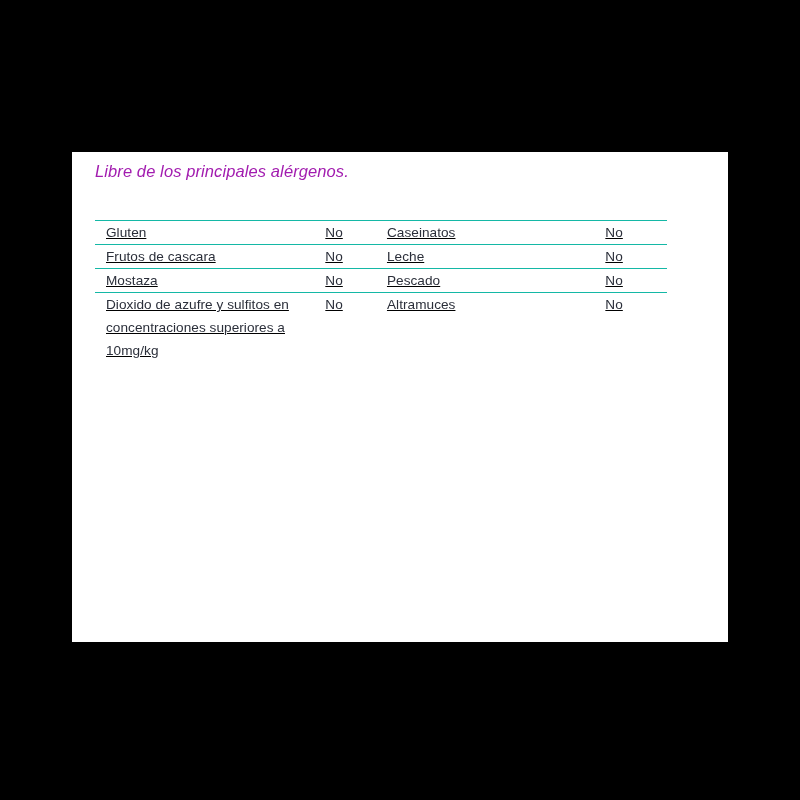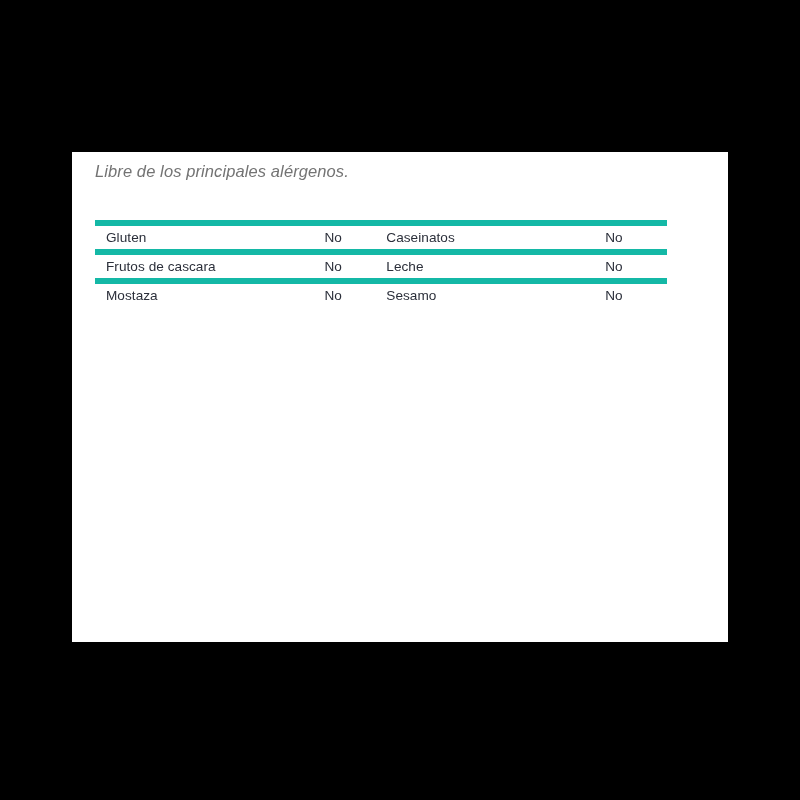--- a/index.html
+++ b/index.html
@@ -26,33 +26,34 @@
     height: 490px;
     background: #ffffff;
     overflow: hidden;
   }
   .panel-title {
     position: absolute;
     left: 23px;
     top: 10px;
     font-size: 16.5px;
     font-style: italic;
-    color: #737373;
+    color: #a21caf;
     letter-spacing: 0.1px;
     white-space: nowrap;
   }
   .allergen-table {
     position: absolute;
     left: 23px;
     top: 68px;
     width: 572px;
     border-collapse: collapse;
   }
   .allergen-table tr {
-    border-top: 6px solid #14b8a6;
+    border-top: 1px solid #14b8a6;
+    text-decoration: underline;
   }
   .allergen-table td {
     padding: 0;
     vertical-align: top;
     font-size: 13.6px;
     line-height: 23px;
     color: #2b2f3a;
     letter-spacing: 0.05px;
   }
   .cell-label {
@@ -108,23 +109,29 @@
         <tr>
           <td class="cell-label col-a">Frutos de cascara</td>
           <td class="cell-value val-a">No</td>
           <td class="cell-label col-b">Leche</td>
           <td class="cell-value val-b">No</td>
         </tr>
 
         <tr>
           <td class="cell-label col-a">Mostaza</td>
           <td class="cell-value val-a">No</td>
-          <td class="cell-label col-b">Sesamo</td>
+          <td class="cell-label col-b">Pescado</td>
           <td class="cell-value val-b">No</td>
         </tr>
 
+        <tr class="row-multiline">
+          <td class="cell-label col-a">Dioxido de azufre y sulfitos en concentraciones superiores a 10mg/kg</td>
+          <td class="cell-value val-a">No</td>
+          <td class="cell-label col-b">Altramuces</td>
+          <td class="cell-value val-b">No</td>
+        </tr>
 
 
       </tbody>
     </table>
 
   </div>
 </div>
 
 </body></html>

